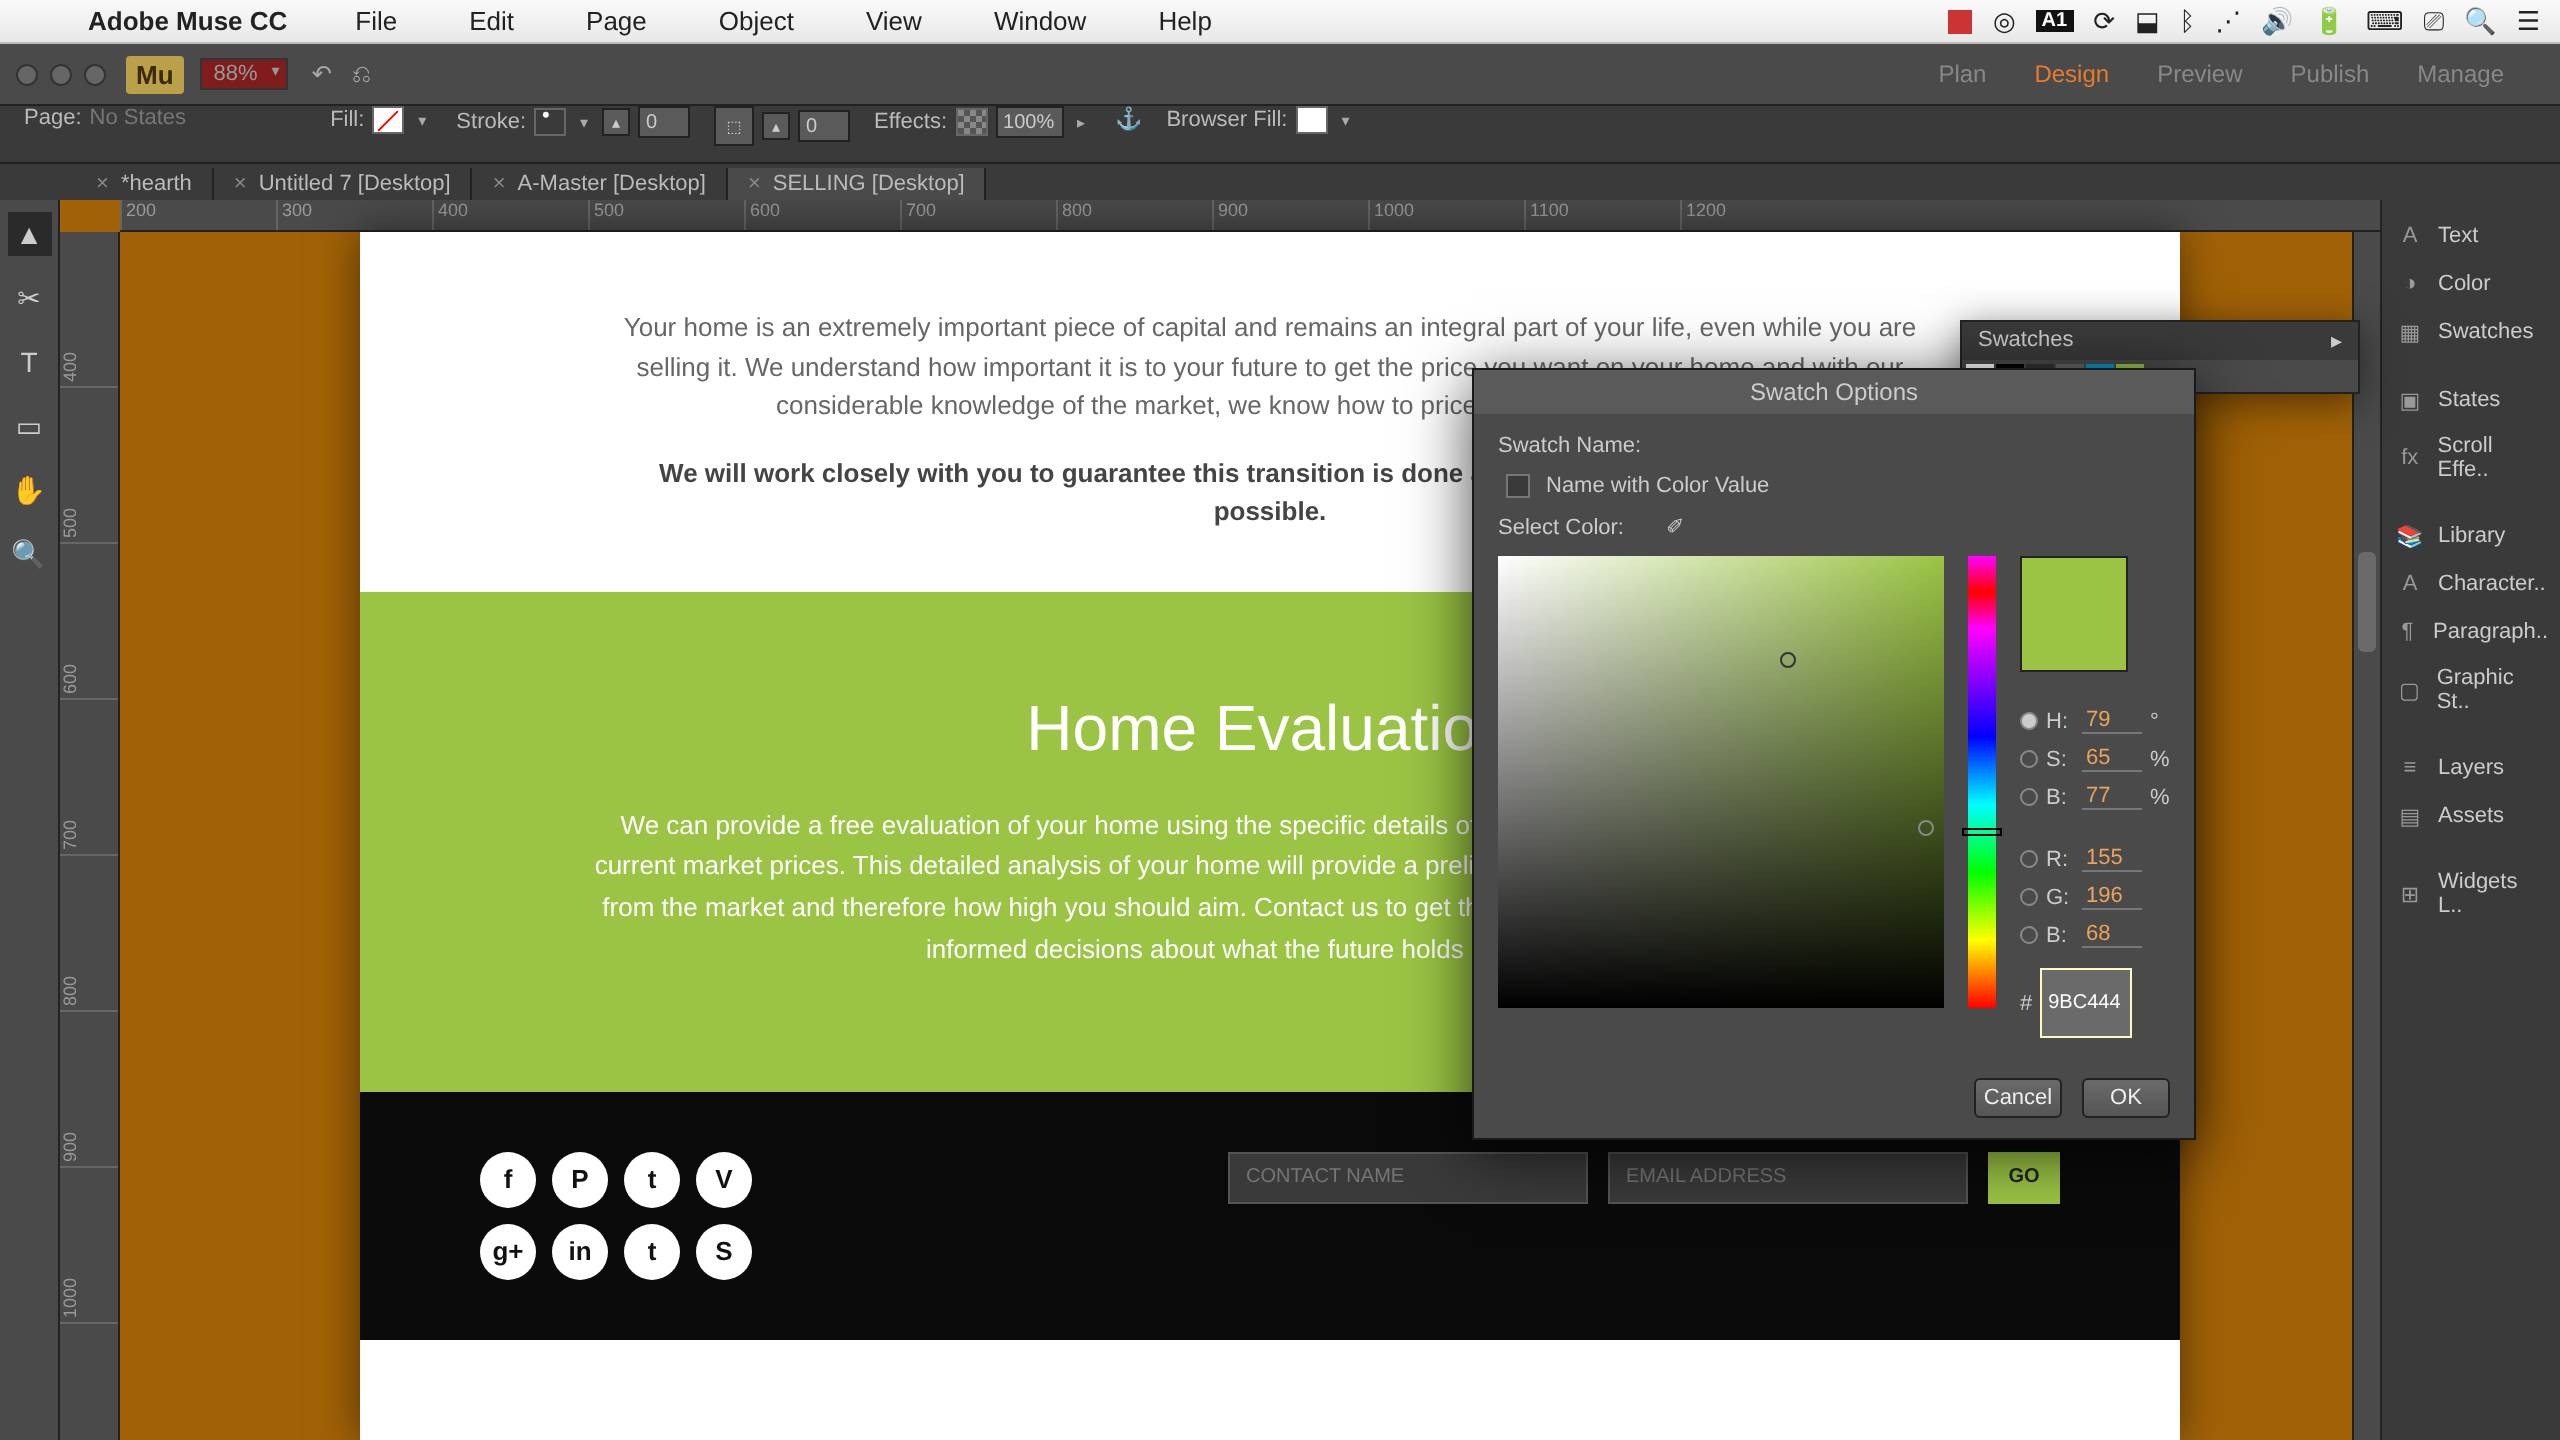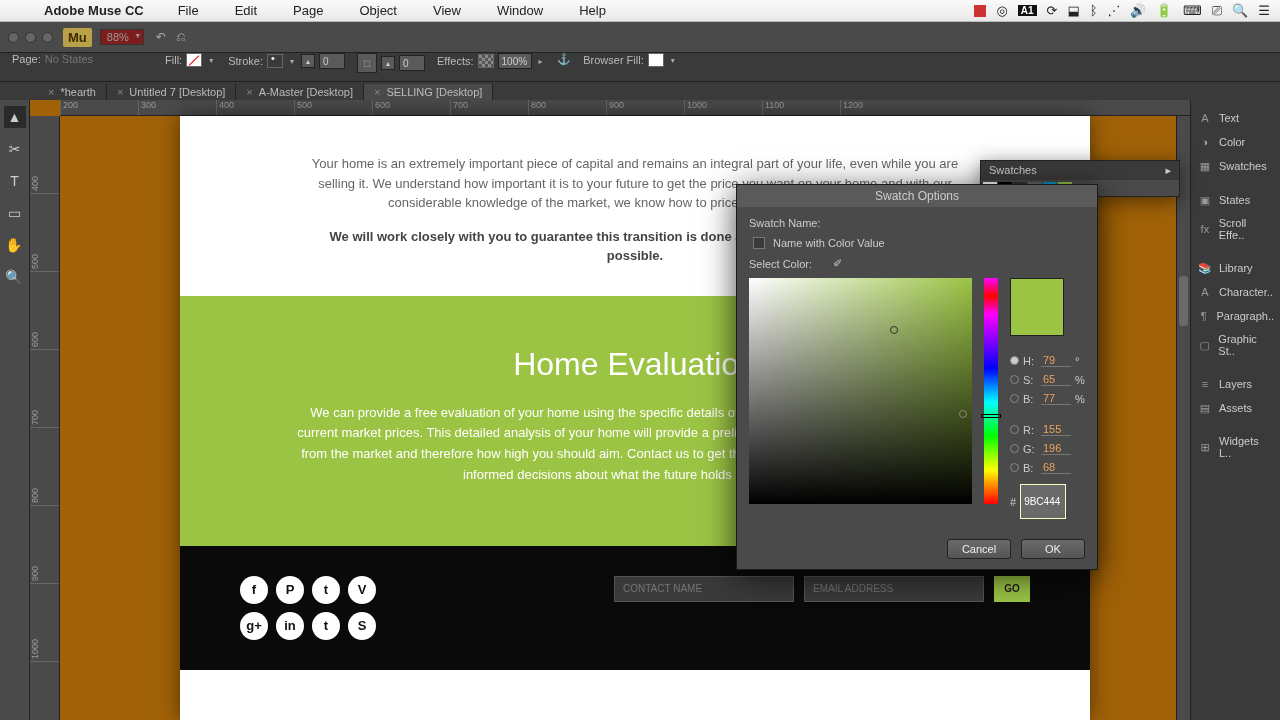--- a/index.html
+++ b/index.html
@@ -98,21 +98,21 @@
 .preview-sw { width: 54px; height: 58px; border: 1px solid #222; }
 .val-row { display: flex; align-items: center; gap: 4px; font-size: 11px; }
 .val-row .radio { width: 9px; height: 9px; border: 1px solid #888; border-radius: 50%; }
 .val-row .radio.sel { background: #ccc; }
 .val-row .lbl { width: 14px; }
 .val-row .val { width: 30px; background: #4a4a4a; border: none; border-bottom: 1px solid #777; color: #e8a35c; padding: 0 2px; font-size: 11px; }
 .val-row .unit { color: #ccc; width: 10px; }
 .hex-row { display: flex; align-items: center; gap: 4px; margin-top: 4px; }
 .hex-row input { width: 46px; background: #6a6a6a; border: 1px solid #fef9c3; color: #fff; padding: 11px 3px; font-size: 10px; }
 .dialog .btns { display: flex; justify-content: flex-end; gap: 10px; padding: 10px 12px; }
-.dialog .btn { width: 64px; height: 20px; background: linear-gradient(#6a6a6a,#555); border: 1px solid #222; color: #eee; font-size: 11px; cursor: pointer; border-radius: 3px; }
+.dialog .btn { width: 44px; height: 20px; background: linear-gradient(#6a6a6a,#555); border: 1px solid #222; color: #eee; font-size: 11px; cursor: pointer; border-radius: 3px; }
 
 .scroll-v { position:absolute; right:0; top:16px; bottom:0; width:14px; background:#4a4a4a; border-left:1px solid #222;}
 .scroll-v .thumb { position:absolute; left:2px; right:2px; top:160px; height:50px; background:#6a6a6a; border-radius:3px;}
 </style>
 </head>
 <body>
 
 <div class="mac-menu">
   <span class="apple"></span>
   <span class="app-name">Adobe Muse CC</span>
@@ -143,20 +143,27 @@
 <div class="app-top">
   <div class="traffic">
       <span></span>
       <span></span>
       <span></span>
     </div>
   <span class="mu-logo">Mu</span>
   <span class="zoom-sel">88%</span>
   <span style="margin-left:12px">↶</span>
   <span style="margin-left:10px">⎌</span>
+  <div class="modes">
+    <span class="mode">Plan</span>
+    <span class="mode active">Design</span>
+    <span class="mode">Preview</span>
+    <span class="mode">Publish</span>
+    <span class="mode">Manage</span>
+  </div>
 </div>
 
 <div class="options-bar">
   <div class="grp">
       <span>Page:</span> 
       <span style="color:#777">No States</span>
     </div>
   <div class="grp" style="margin-left:60px">
       <span>Fill:</span>
       <span class="swatch-box diag"></span>

